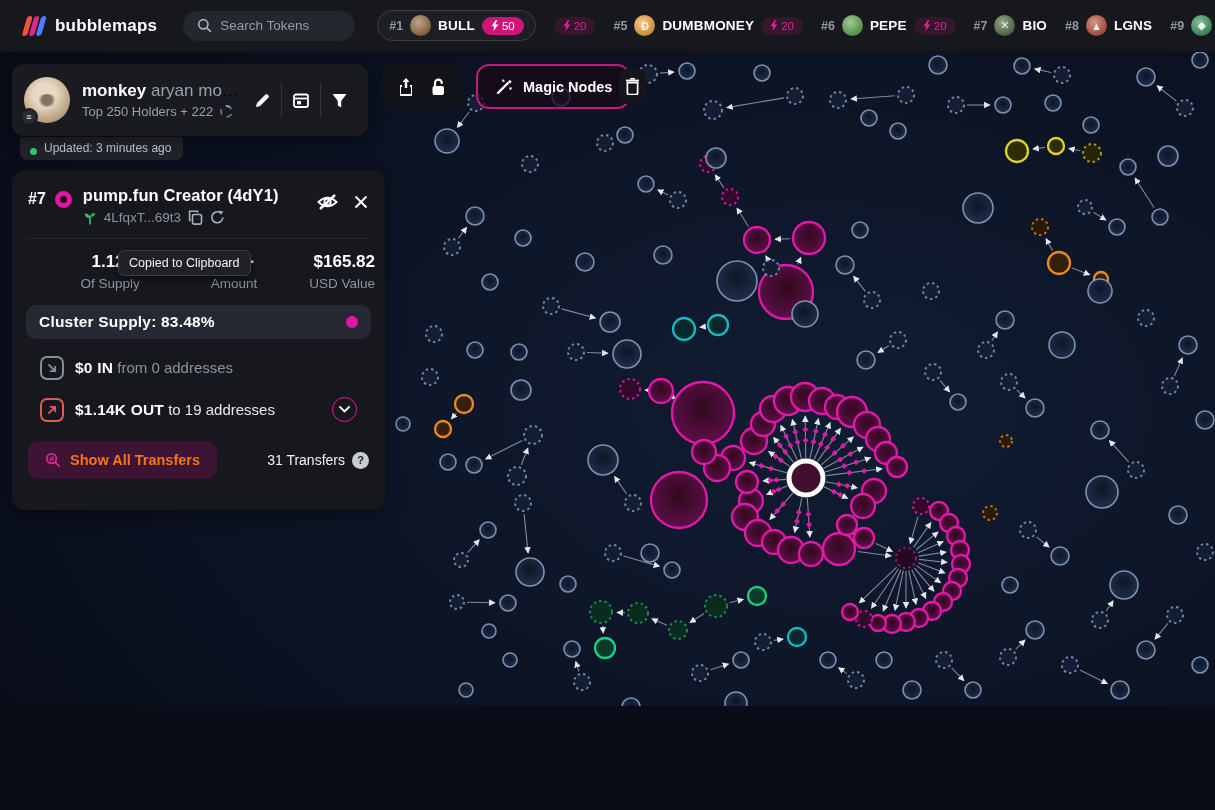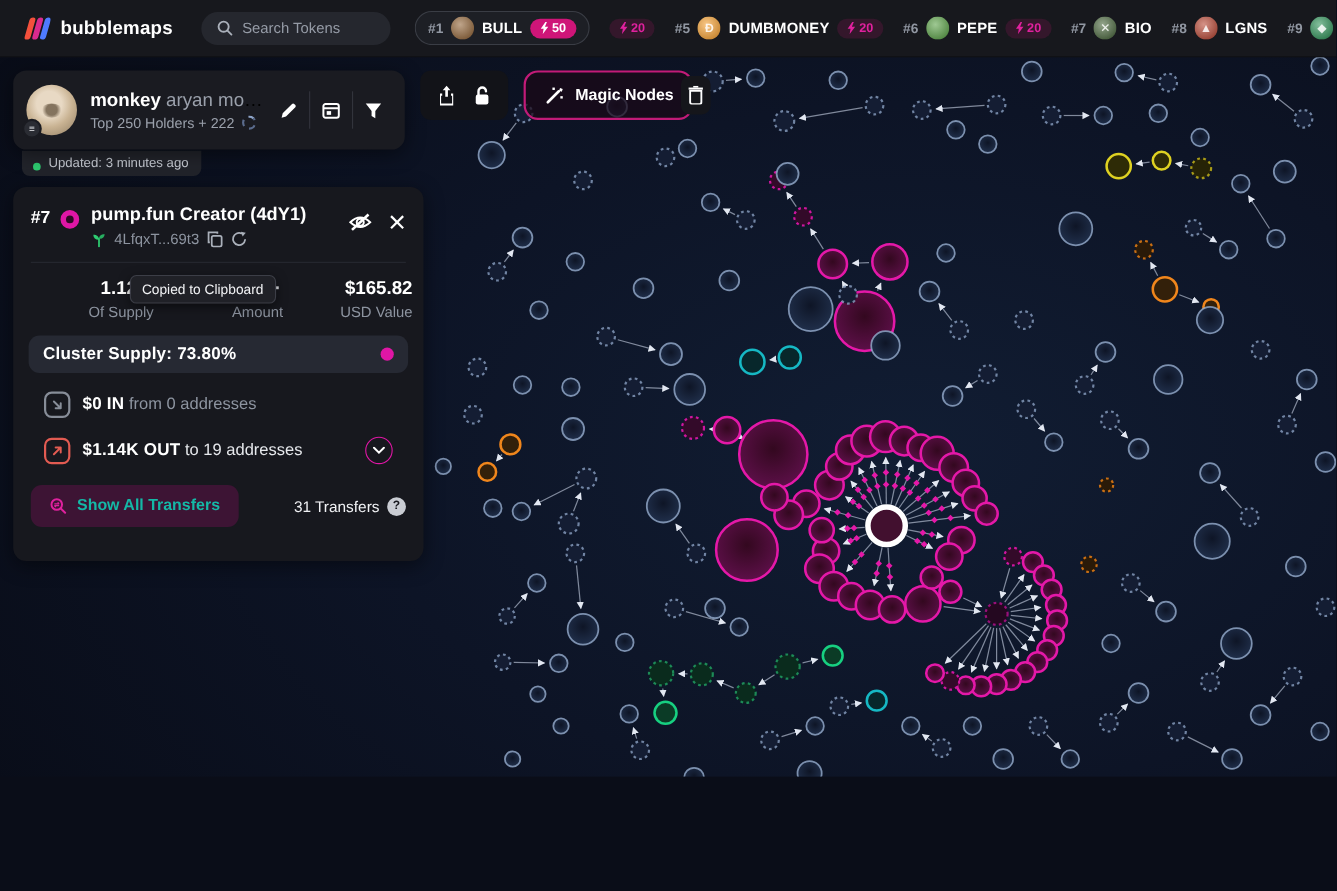--- a/index.html
+++ b/index.html
@@ -16,21 +16,21 @@
   .search-pill { margin-left:26px; display:flex; align-items:center; gap:8px; background:#25272e;
     border-radius:17px; height:30px; padding:0 46px 0 14px; color:#959ba6; font-size:13.5px; flex:0 0 auto; }
   #ticker { display:flex; align-items:center; gap:18px; margin-left:22px; overflow:hidden; flex:1 1 auto; }
   .tok { display:flex; align-items:center; gap:7px; flex:0 0 auto; }
   .tok.boxed { border:1px solid #3a3d45; background:#1d1f25; border-radius:19px; padding:4px 11px; }
   .tok-rank { color:#9197a2; font-size:12.5px; font-weight:700; }
   .tok-icon { width:21px; height:21px; border-radius:50%; display:flex; align-items:center; justify-content:center;
     font-size:11px; font-weight:800; color:rgba(255,255,255,.85); flex:0 0 auto; }
   .tok-name { color:#fff; font-size:13.5px; font-weight:800; letter-spacing:.2px; }
   .pill { display:flex; align-items:center; gap:3px; border-radius:12px; padding:3px 9px;
-    font-size:11.5px; font-weight:700;justify-content:space-between; }
+    font-size:11.5px; font-weight:400;justify-content:space-between; }
   .pill.bright { background:#cf1578; color:#fff; }
   .pill.dim { background:rgba(207,21,120,.16); color:#e0219e; }
 
   
   .card { position:absolute; background:#1a1b21; border-radius:12px; box-shadow:0 4px 18px rgba(0,0,0,.45); }
   #token-card { left:12px; top:64px; width:356px; height:72px; z-index:40; display:flex; align-items:center; padding:0 10px 0 12px; }
   .avatar-wrap { position:relative; width:46px; height:46px; flex:0 0 auto; }
   .avatar { width:46px; height:46px; border-radius:50%;
     background:radial-gradient(circle at 45% 38%, #e8d9c4 0 30%, #c9b393 55%, #8d7a5f 100%); position:relative; overflow:hidden;}
   .avatar:after{content:"";position:absolute;left:13px;top:17px;width:20px;height:13px;border-radius:50%;
@@ -84,21 +84,21 @@
   .flow-row { display:flex; align-items:center; gap:11px; padding:0 28px; margin-top:17px; }
   .flow-ico { width:24px; height:24px; border-radius:7px; display:flex; align-items:center; justify-content:center; flex:0 0 auto; }
   .flow-ico.in { border:2px solid #878d98; }
   .flow-ico.out { border:2px solid #e25b52; }
   .flow-main { font-size:15px; color:#8d94a0; flex:1; }
   .flow-main b { color:#fff; font-weight:800; font-size:15.5px; letter-spacing:.2px; }
   .flow-main .lt { color:#e6e8ec; font-weight:400; }
   .chev-circle { width:25px; height:25px; border-radius:50%; border:1.6px solid #df16a5; display:flex; align-items:center; justify-content:center; }
   .panel-foot { display:flex; align-items:center; margin-top:19px; padding:0 16px; }
   #show-transfers { background:#3d1434; border-radius:10px; height:38px; display:flex; align-items:center; gap:9px;
-    padding:0 17px; color:#14b8a6; font-weight:700; font-size:14.5px; }
+    padding:0 17px; color:#f97316; font-weight:700; font-size:14.5px; }
   .foot-right { margin-left:auto; display:flex; align-items:center; gap:7px; color:#f0f1f4; font-size:14px; }
   .q-circle { width:17px; height:17px; border-radius:50%; background:#c9ccd3; color:#17181e; font-size:11px; font-weight:800;
     display:flex; align-items:center; justify-content:center; }
 
   svg.ic { display:block; }
   #map-svg { position:absolute; left:0; top:0; z-index:1; }
 </style>
 </head>
 <body>
 <div id="stage">
@@ -692,21 +692,21 @@
     <div class="stat">
       <div class="stat-v masked">·······</div>
       <div class="stat-l">Amount</div>
     </div>
     <div class="stat">
       <div class="stat-v">$165.82</div>
       <div class="stat-l">USD Value</div>
     </div>
   </div>
   <div class="cluster-row">
-    <b>Cluster Supply: 73.80%</b>
+    <b>Cluster Supply: 83.48%</b>
     <span class="mag-dot"></span>
   </div>
   <div class="flow-row">
     <div class="flow-ico in">
       <svg class="ic" width="11" height="11" viewBox="0 0 11 11">
         <path d="M2 2 L8.2 8.2 M8.2 8.2 V3.6 M8.2 8.2 H3.6" stroke="#878d98" stroke-width="1.8" fill="none" stroke-linecap="round"></path>
       </svg>
     </div>
     <div class="flow-main"><b>$0 IN</b>
       <span>from 0 addresses</span></div>

